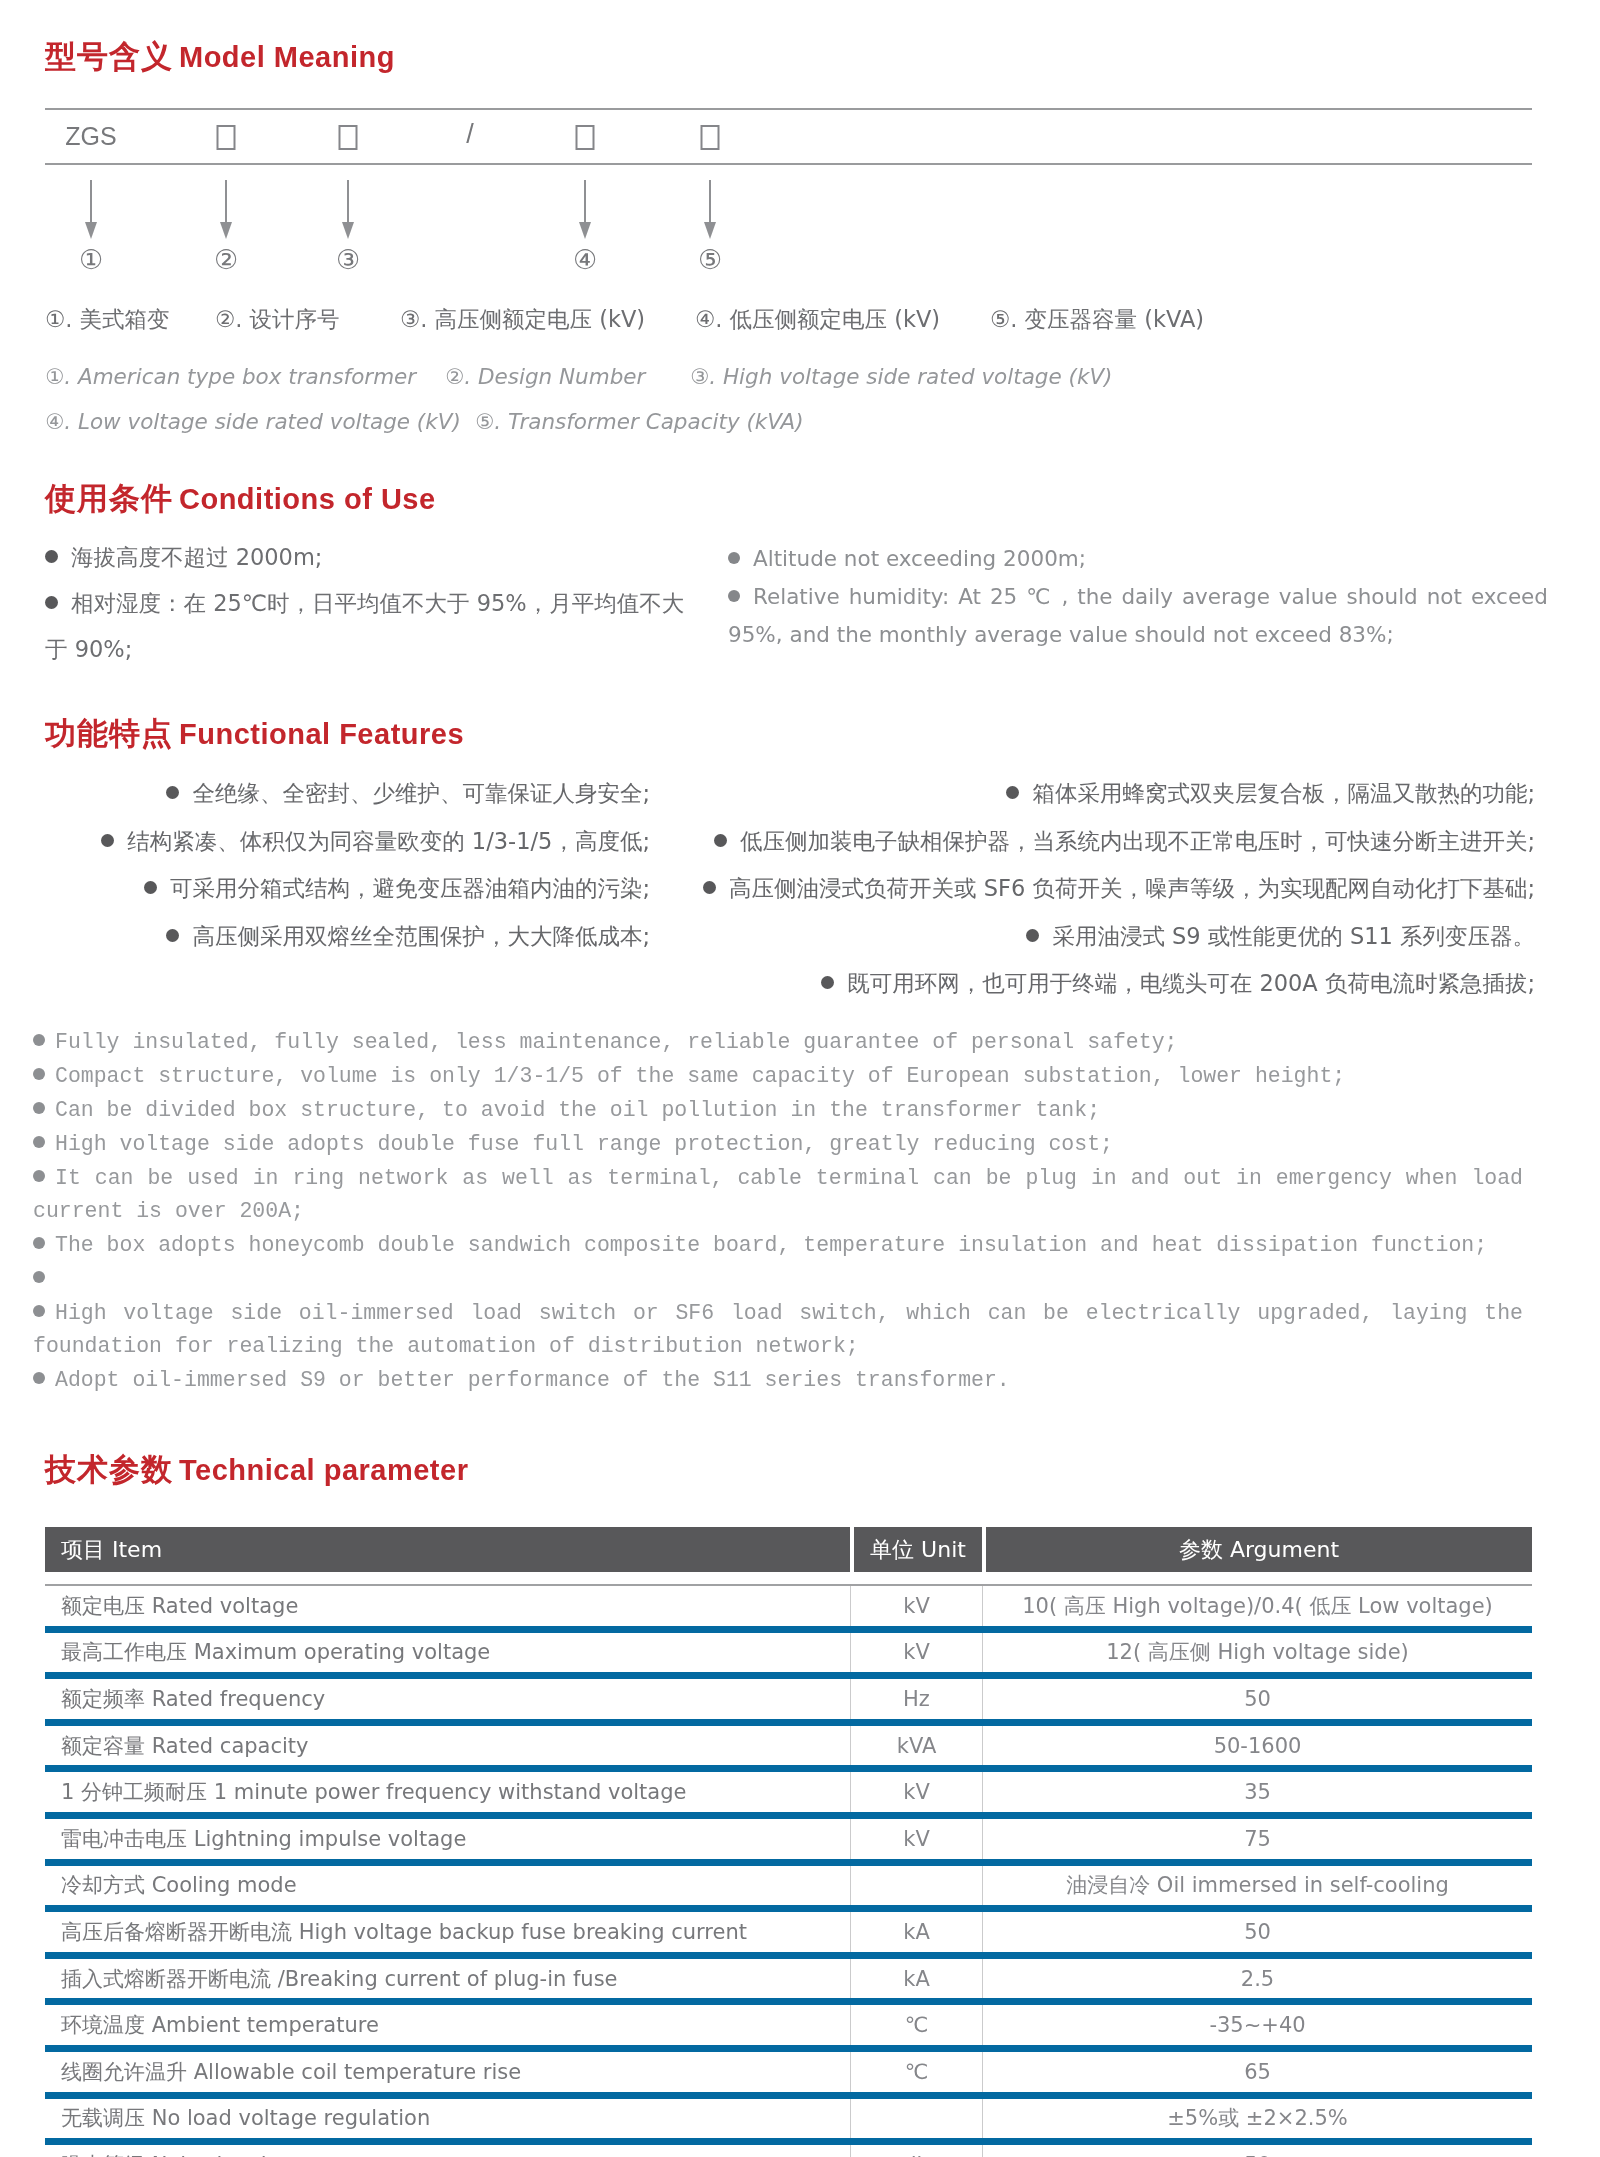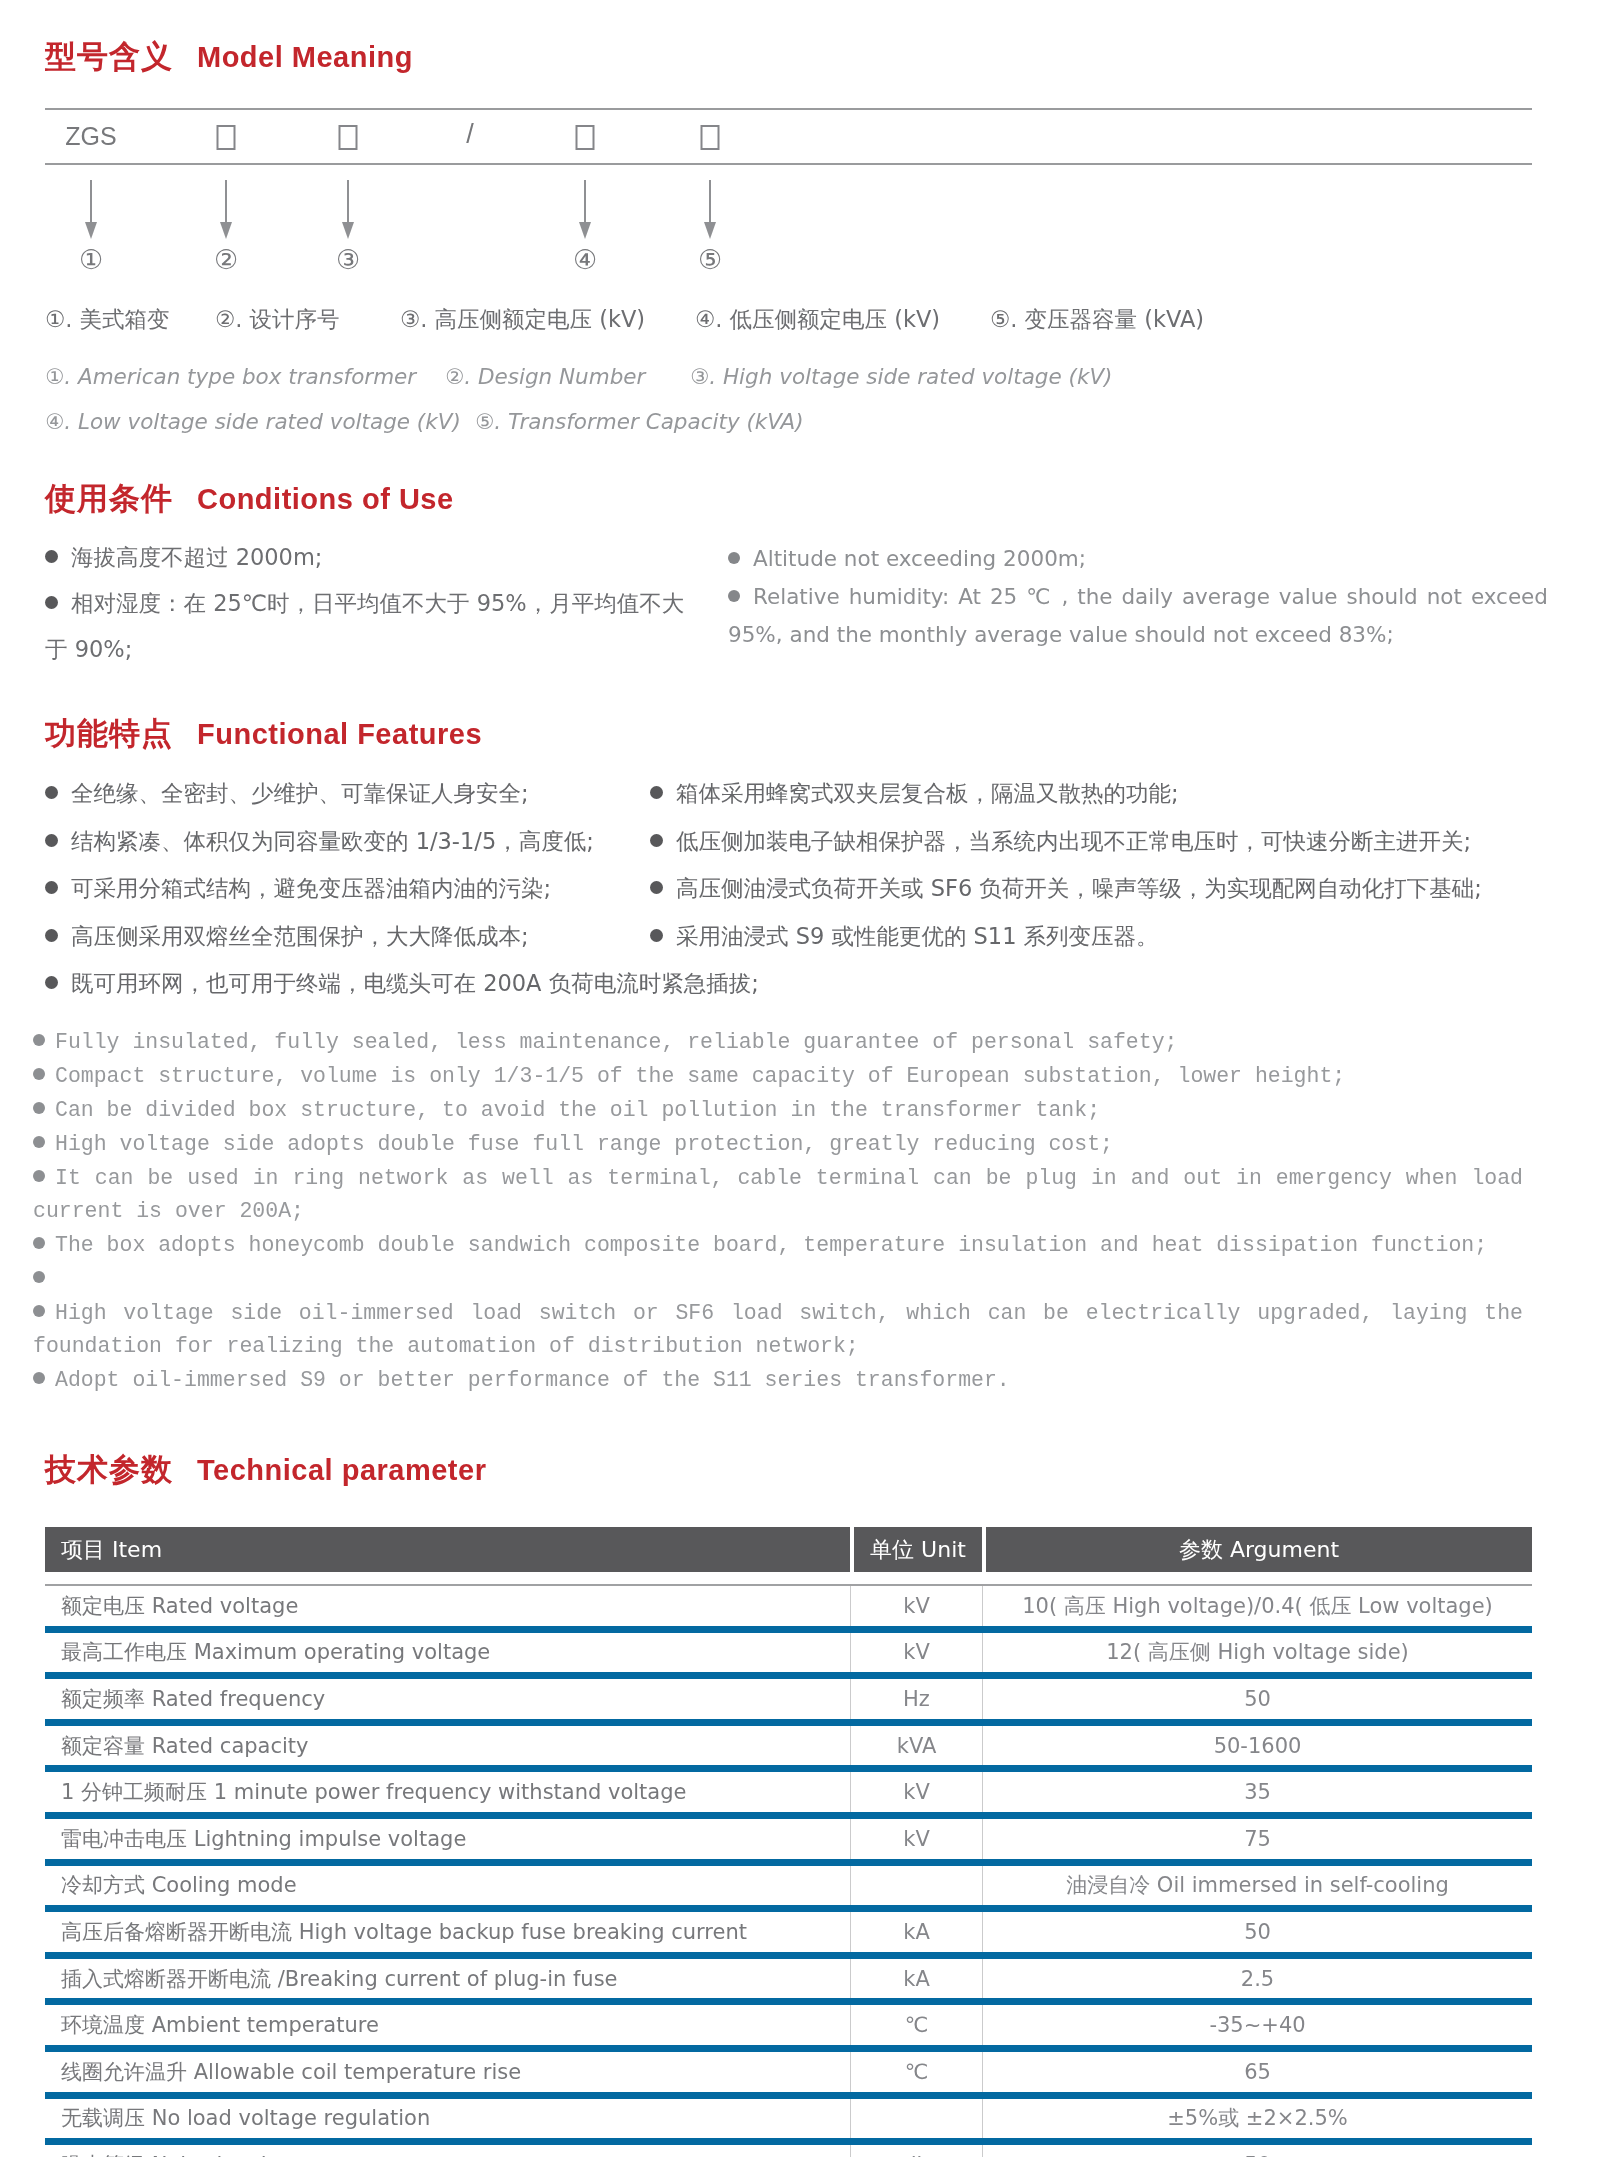--- a/index.html
+++ b/index.html
@@ -1,40 +1,40 @@
 <!DOCTYPE html>
 <html><head>
 <meta charset="utf-8">
 <style>
   html,body{margin:0;padding:0;background:#ffffff;}
   .page{position:relative;width:1600px;height:2157px;background:#fff;overflow:hidden;
         font-family:"Liberation Sans","DejaVu Sans",sans-serif;}
   .sec-title{position:absolute;left:45px;margin:0;font-weight:bold;color:#C3262C;white-space:nowrap;}
   .sec-title .zh{font-size:31px;letter-spacing:1px;}
-  .sec-title .en{font-size:29px;margin-left:24px;letter-spacing:.5px;}
+  .sec-title .en{font-size:29px;margin-left:6px;letter-spacing:.5px;}
   .hline{position:absolute;left:45px;right:68px;height:0;border-top:2px solid #9a9b9d;}
   .mrow{position:absolute;transform:translateX(-50%);color:#77787b;font-size:25px;white-space:nowrap;text-align:right;}
   .pbox{position:absolute;transform:translateX(-50%);width:15px;height:21px;border:2px solid #85868a;background:#fff;}
   .slash{font-size:27px;}
   .arrow{position:absolute;transform:translateX(-50%);display:flex;flex-direction:column;align-items:center;}
   .arrow .shaft{width:2px;height:42px;background:#8f9093;}
   .arrow .head{width:0;height:0;border-left:6px solid transparent;border-right:6px solid transparent;border-top:17px solid #8f9093;}
   .circ{position:absolute;transform:translateX(-50%);color:#77787b;font-size:27px;
         font-family:"DejaVu Sans",sans-serif;}
   .defrow-zh{position:absolute;color:#6d6e71;font-size:22.5px;white-space:nowrap;font-family:"DejaVu Sans","Liberation Sans",sans-serif;}
   .defrow-en{position:absolute;color:#95979a;font-size:21.5px;white-space:nowrap;font-family:"DejaVu Sans","Liberation Sans",sans-serif;font-style:italic;}
   .bullet{display:inline-block;width:13px;height:13px;border-radius:50%;background:#58585a;
           margin-right:13px;vertical-align:2px;}
   .bullet.lt{background:#85878a;width:12px;height:12px;}
   .cond-col{position:absolute;font-family:"DejaVu Sans","Liberation Sans",sans-serif;}
   .cond-zh{color:#6d6e71;font-size:22.5px;line-height:46px;}
   .cond-en{color:#8d8f92;font-size:21.5px;line-height:38px;text-align:justify;}
   .cond-item{margin:0;}
   .feat-grid{position:absolute;left:45px;width:1490px;display:grid;grid-template-columns:605px 1fr;
-             grid-auto-rows:47.5px;align-items:center;font-family:"DejaVu Sans","Liberation Sans",sans-serif;}
+             grid-auto-rows:47.5px;align-items:center;font-family:"DejaVu Sans","Liberation Sans",sans-serif;text-align:right;}
   .feat-zh{color:#66676a;font-size:22.5px;white-space:nowrap;}
   .feat-full{grid-column:1 / 3;}
   .feat-en-list{position:absolute;left:33px;width:1490px;font-family:Liberation Mono, monospace;}
   .feat-en{color:#97999c;font-size:21.5px;line-height:33px;text-align:justify;margin-bottom:1px;}
   .feat-en .bullet{width:12px;height:12px;background:#8d8f92;margin-right:10px;}
   .ttable{position:absolute;left:45px;width:1487px;font-family:"DejaVu Sans","Liberation Sans",sans-serif;}
   .thead{display:grid;grid-template-columns:805px 128px 546px;column-gap:4px;height:45px;}
   .thead .hc{background:#58585a;color:#ffffff;font-size:22px;display:flex;align-items:center;justify-content:center;}
   .thead .hc.first{justify-content:flex-start;padding-left:16px;}
   .tbody{margin-top:12px;border-top:2px solid #a0a1a3;border-bottom:2px solid #a8a9ab;}

